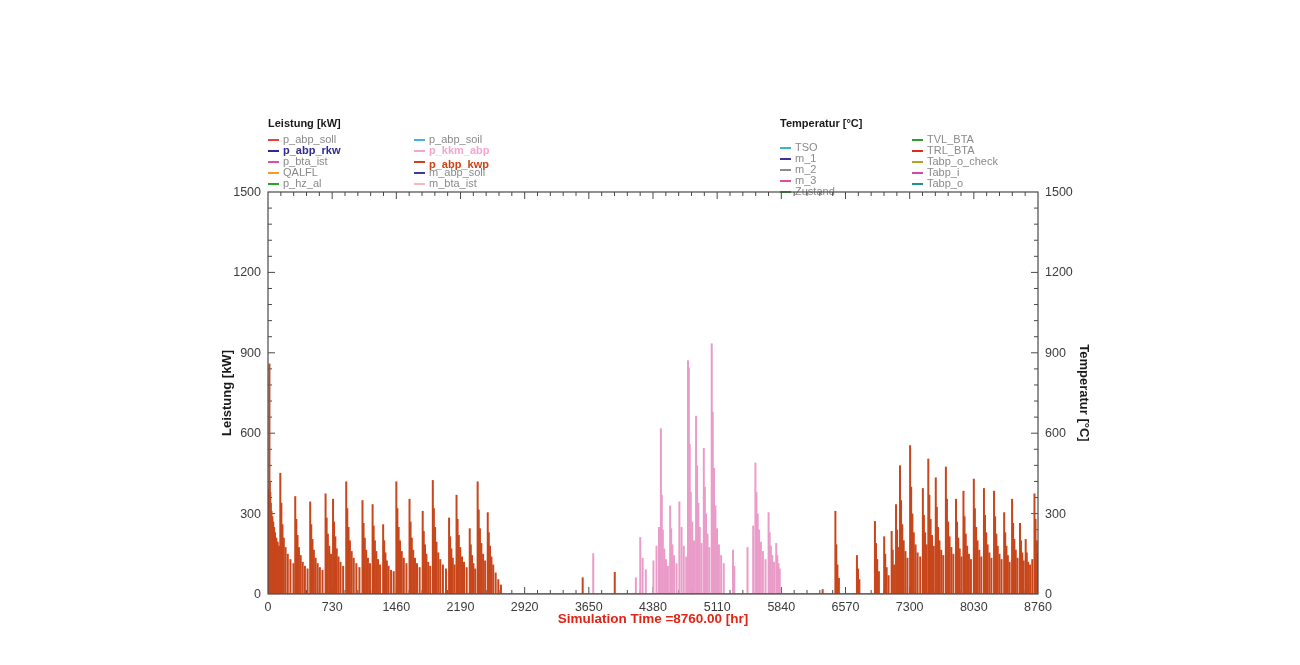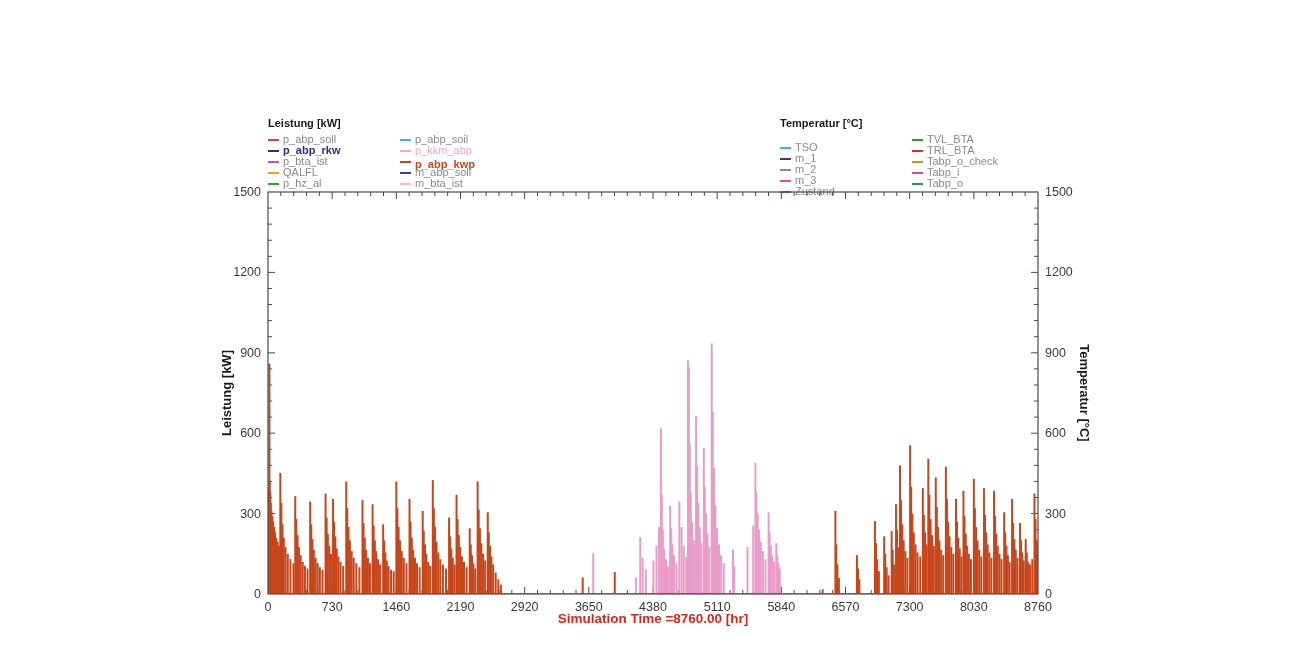--- a/index.html
+++ b/index.html
@@ -40,28 +40,28 @@
         </div>
         <div class="lrow">
           <span class="ldash" style="background: rgb(245, 154, 35);"></span>
           <span class="ltext">QALFL</span>
         </div>
         <div class="lrow">
           <span class="ldash" style="background: rgb(44, 160, 44);"></span>
           <span class="ltext">p_hz_al</span>
         </div>
       </div>
-      <div class="lcol" style="left: 132px;">
+      <div class="lcol" style="left: 146px;">
         <div class="lrow">
           <span class="ldash" style="background: rgb(65, 177, 225);"></span>
           <span class="ltext">p_abp_soil</span>
         </div>
         <div class="lrow">
           <span class="ldash" style="background: rgb(244, 166, 208);"></span>
-          <span class="ltext" style="color: rgb(244, 166, 208);">p_kkm_abp</span>
+          <span class="ltext" style="color: rgb(244, 166, 208); font-weight: bold;">p_kkm_abp</span>
         </div>
         <div class="lrow">
           <span class="ldash" style="background: rgb(204, 68, 21);"></span>
           <span class="ltext" style="color: rgb(204, 68, 21); font-weight: bold; margin-top: 6px;">p_abp_kwp</span>
         </div>
         <div class="lrow">
           <span class="ldash" style="background: rgb(65, 58, 150);"></span>
           <span class="ltext">m_abp_soll</span>
         </div>
         <div class="lrow">

